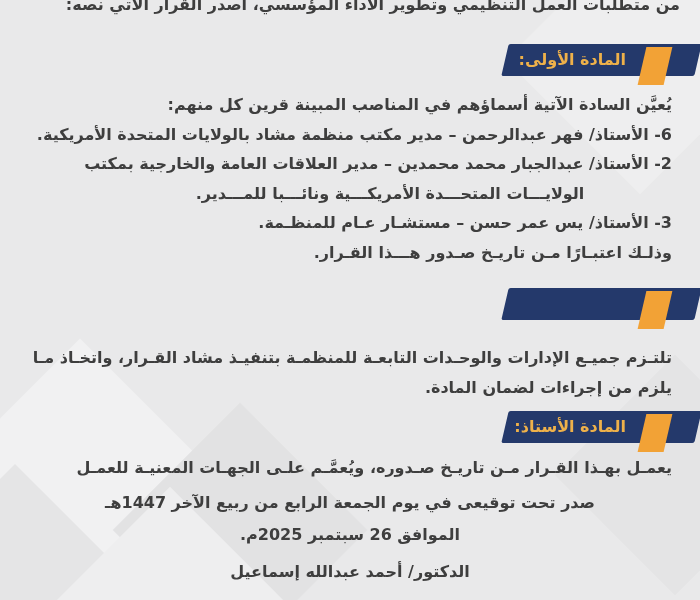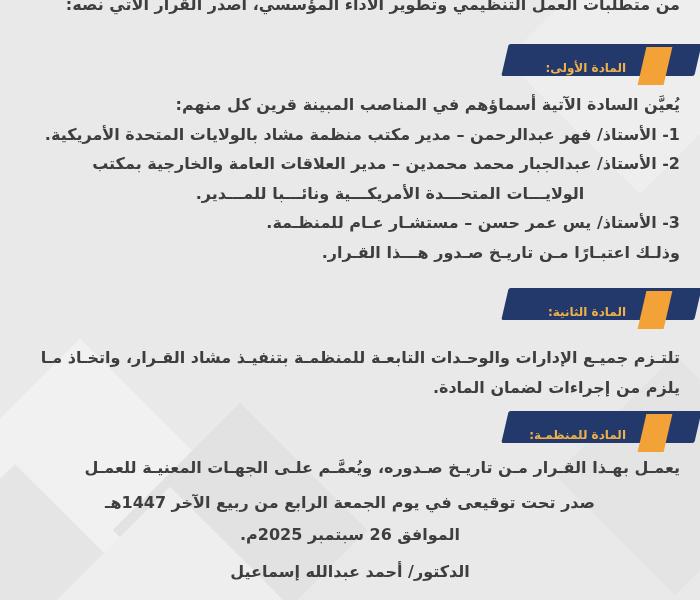--- a/index.html
+++ b/index.html
@@ -48,30 +48,30 @@
     transform:skewX(-13deg);
     border-radius:2px;
   }
   .banner .accent {
     position:absolute; top:3px; right:30px;
     width:26px; height:38px;
     background:var(--orange,#f2a236);
     transform:skewX(-13deg);
   }
   .banner .label {
-    position:absolute; right:72px; top:8px;
-    line-height:32px; font-size:12px;
+    position:absolute; right:72px; top:0;
+    line-height:32px; font-size:16px;
     color:var(--gold,#eeb14a);
     white-space:nowrap;
   }
   .b1 { margin-top:25px; }
   .b2 { margin-top:21px; }
   .b3 { margin-top:9px; }
 
-  .para { padding:0 20px; text-align:right; }
+  .para { padding:0 28px; text-align:right; }
   .p1 { margin-top:14px; }
   .p2 { margin-top:23px; }
   .p3 { margin-top:10px; }
   .para .line { font-size:16px; line-height:29.5px; white-space:nowrap; }
   .para .center-line { text-align:center; padding-left:80px; }
 
   .date-line { text-align:center; font-size:16px; line-height:30px; white-space:nowrap; }
   .date1 { margin-top:5px; }
   .date2 { margin-top:2px;text-align:center; }
 
@@ -96,42 +96,41 @@
     <p class="intro">من متطلبات العمل التنظيمي وتطوير الأداء المؤسسي، أصدر القرار الآتي نصه:</p>
 
     <div class="banner b1">
       <span class="bg"></span>
       <span class="accent"></span>
       <span class="label">المادة الأولى:</span>
     </div>
 
     <div class="para p1">
       <p class="line">يُعيَّن السادة الآتية أسماؤهم في المناصب المبينة قرين كل منهم:</p>
-      <p class="line">1- الأستاذ/ فهر عبدالرحمن – مدير مكتب منظمة مشاد بالولايات المتحدة الأمريكية.</p>
+      <p class="line">6- الأستاذ/ فهر عبدالرحمن – مدير مكتب منظمة مشاد بالولايات المتحدة الأمريكية.</p>
       <p class="line">2- الأستاذ/ عبدالجبار محمد محمدين – مدير العلاقات العامة والخارجية بمكتب</p>
       <p class="line center-line">الولايـــات المتحـــدة الأمريكـــية ونائـــبا للمـــدير.</p>
       <p class="line">3- الأستاذ/ يس عمر حسن – مستشـار عـام للمنظـمة.</p>
       <p class="line">وذلـك اعتبـارًا مـن تاريـخ صـدور هـــذا القـرار.</p>
     </div>
 
     <div class="banner b2">
       <span class="bg"></span>
       <span class="accent"></span>
-      <span class="label">المادة الثانية:</span>
     </div>
 
     <div class="para p2">
       <p class="line">تلتـزم جميـع الإدارات والوحـدات التابعـة للمنظمـة بتنفيـذ مشاد القـرار، واتخـاذ مـا</p>
       <p class="line">يلزم من إجراءات لضمان المادة.</p>
     </div>
 
     <div class="banner b3">
       <span class="bg"></span>
       <span class="accent"></span>
-      <span class="label">المادة للمنظمـة:</span>
+      <span class="label">المادة الأستاذ:</span>
     </div>
 
     <div class="para p3">
       <p class="line">يعمـل بهـذا القـرار مـن تاريـخ صـدوره، ويُعمَّـم علـى الجهـات المعنيـة للعمـل</p>
     </div>
 
     <p class="date-line date1">صدر تحت توقيعى في يوم الجمعة الرابع من ربيع الآخر 1447هـ</p>
     <p class="date-line date2">الموافق 26 سبتمبر 2025م.</p>
 
     <p class="signature">الدكتور/ أحمد عبدالله إسماعيل</p>

